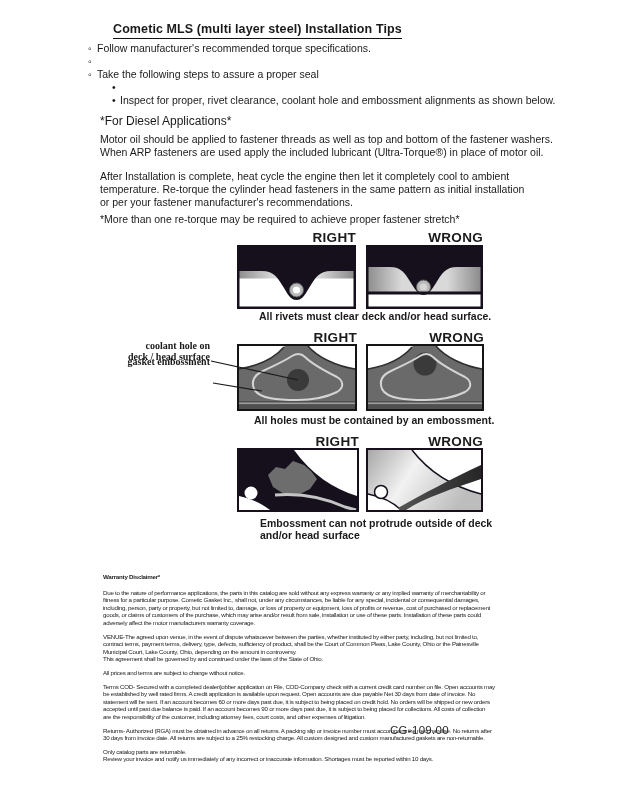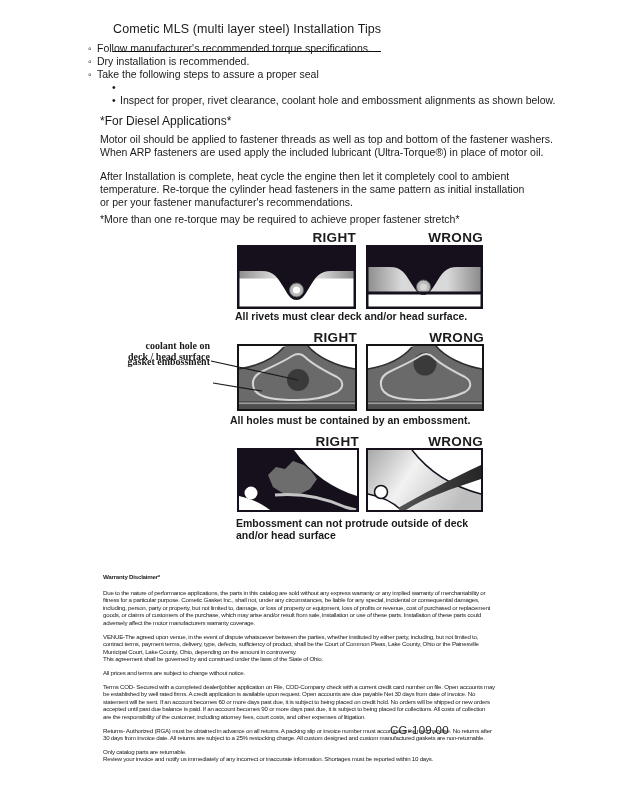--- a/index.html
+++ b/index.html
@@ -2,40 +2,41 @@
 <html><head>
 <meta charset="utf-8">
 <style>
   html,body { margin:0; padding:0; background:#ffffff; }
   .page {
     position:relative; width:618px; height:800px; background:#ffffff;
     font-family:"Liberation Sans", sans-serif; color:#1a1a1a; overflow:hidden;
   }
   .title {
     position:absolute; left:113px; top:22px;
-    font-size:12.5px; font-weight:400; letter-spacing:0.1px;
-    border-bottom:1.8px solid #111; padding-bottom:15px; white-space:nowrap;
+    font-size:12.5px; font-weight:700; letter-spacing:0.1px;
+    border-bottom:1.8px solid #111; padding-bottom:2px; white-space:nowrap;
   }
   .bullets { position:absolute; left:88px; top:42px; }
   .b-row { display:flex; font-size:10.5px; line-height:13px; white-space:nowrap; }
   .b-mark { width:9px; flex:0 0 9px; }
   .b-row.sub { margin-left:24px; }
   .b-row.sub .b-mark { width:8px; flex:0 0 8px; }
   .h2 { position:absolute; left:100px; top:114px; font-size:12px; font-weight:400; }
   .para {
     position:absolute; left:100px; font-size:10.5px; line-height:13px;
     white-space:pre-line;
   }
   .fig-label {
     position:absolute; font-size:13.5px; font-weight:600; letter-spacing:0.3px;
     text-align:right;
   }
   .caption {
     position:absolute; font-size:10.5px; font-weight:700; line-height:11.5px;
     white-space:pre-line;
+    margin-left:24px;
   }
   .annot {
     position:absolute; left:100px; width:110px; text-align:right;
     font-size:10px; font-weight:600; line-height:10.5px; white-space:pre-line;font-family:Liberation Serif, serif;
   }
   .fig-box { position:absolute; }
   .pointer-overlay { position:absolute; left:200px; top:350px; pointer-events:none; }
   .fineprint {
     position:absolute; left:103px; top:573px; width:424px;
     font-size:6.2px; line-height:7.6px; letter-spacing:-0.25px; color:#222222;
@@ -71,21 +72,20 @@
 
   <div class="title">Cometic MLS (multi layer steel) Installation Tips</div>
 
   <div class="bullets">
     <div class="b-row">
       <span class="b-mark">◦</span>
       <span>Follow manufacturer's recommended torque specifications.</span>
     </div>
     <div class="b-row">
       <span class="b-mark">◦</span>
-      <span>Dry installation is recommended.</span>
     </div>
     <div class="b-row">
       <span class="b-mark">◦</span>
       <span>Take the following steps to assure a proper seal</span>
     </div>
     <div class="b-row sub">
       <span class="b-mark">•</span>
     </div>
     <div class="b-row sub">
       <span class="b-mark">•</span>

